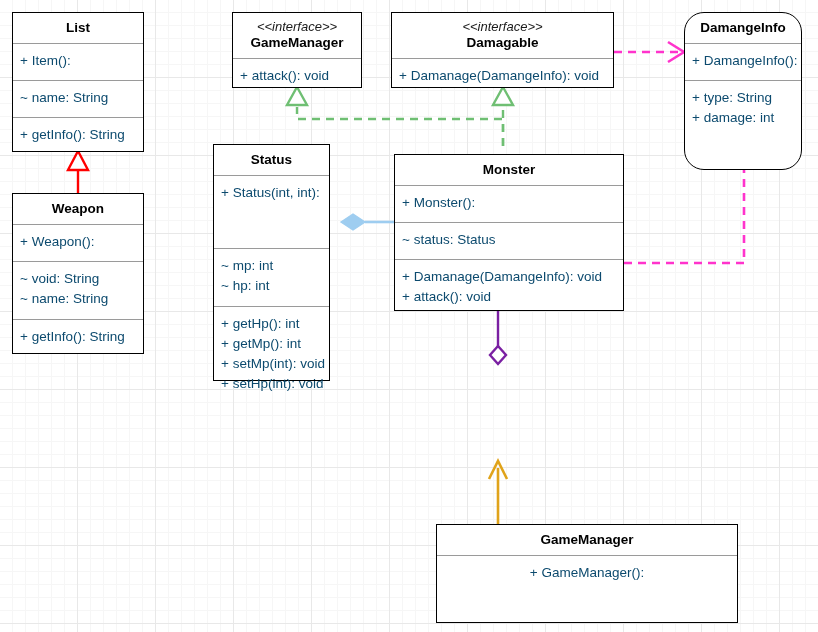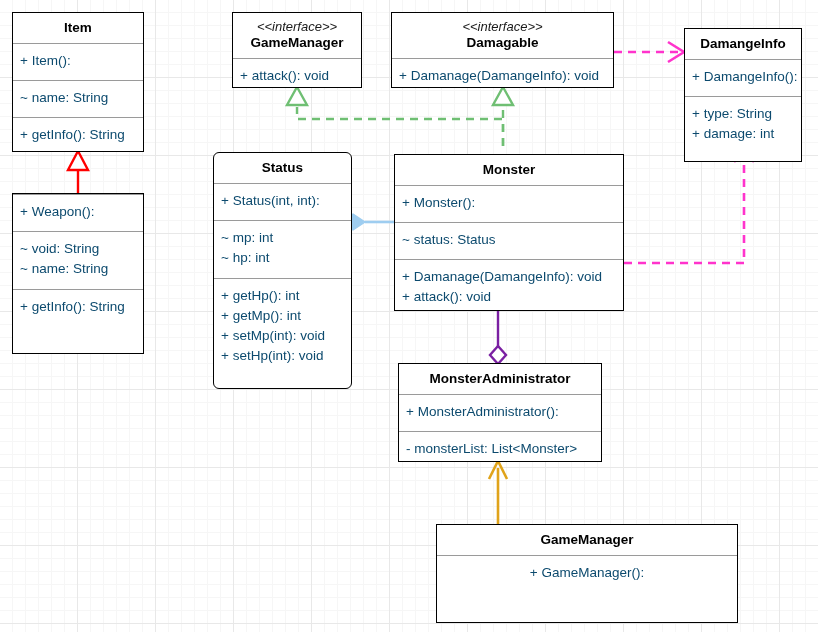--- a/index.html
+++ b/index.html
@@ -114,34 +114,37 @@
     </g>
 
     <g>
       <line x1="498" y1="524" x2="498" y2="468" stroke="#e0a31a" stroke-width="2.6"></line>
       <path d="M 489 479 L 498 461 L 507 479" fill="none" stroke="#e0a31a" stroke-width="2.6" stroke-linejoin="miter"></path>
     </g>
   </svg>
 
   <div class="uml-class" style="left:12px; top:12px; width:132px; height:140px;">
     <div class="cls-title">
-      <span class="nm">Item</span>
+      <span class="nm">List</span>
     </div>
     <div class="compartment" style="height:37px;">
       <div class="member">+ Item():</div>
     </div>
     <div class="compartment" style="height:37px;">
       <div class="member">~ name: String</div>
     </div>
     <div class="compartment" style="height:37px;">
       <div class="member">+ getInfo(): String</div>
     </div>
   </div>
 
   <div class="uml-class" style="left:12px; top:193px; width:132px; height:161px;">
+    <div class="cls-title">
+      <span class="nm">Weapon</span>
+    </div>
     <div class="compartment" style="height:37px;">
       <div class="member">+ Weapon():</div>
     </div>
     <div class="compartment" style="height:58px;">
       <div class="member">~ void: String</div>
       <div class="member">~ name: String</div>
     </div>
     <div class="compartment" style="height:36px;">
       <div class="member">+ getInfo(): String</div>
     </div>
@@ -160,41 +163,41 @@
   <div class="uml-class" style="left:391px; top:12px; width:223px; height:76px;">
     <div class="cls-title" style="padding-top:5px;">
       <span class="stereo">&lt;&lt;interface&gt;&gt;</span>
       <span class="nm">Damagable</span>
     </div>
     <div class="compartment" style="height:33px;">
       <div class="member">+ Damanage(DamangeInfo): void</div>
     </div>
   </div>
 
-  <div class="uml-class" style="left:684px; top:28px; width:118px; height:134px;">
+  <div class="uml-class" style="left:684px; top:12px; width:118px; height:158px;border-radius:20px;">
     <div class="cls-title">
       <span class="nm">DamangeInfo</span>
     </div>
     <div class="compartment" style="height:37px;">
       <div class="member">+ DamangeInfo():</div>
     </div>
     <div class="compartment" style="height:56px;">
       <div class="member">+ type: String</div>
       <div class="member">+ damage: int</div>
     </div>
   </div>
 
-  <div class="uml-class" style="left:213px; top:152px; width:139px; height:237px;border-radius:6px;">
+  <div class="uml-class" style="left:213px; top:144px; width:117px; height:237px;">
     <div class="cls-title">
       <span class="nm">Status</span>
     </div>
     <div class="compartment" style="height:37px;">
       <div class="member">+ Status(int, int):</div>
     </div>
-    <div class="compartment" style="height:58px;">
+    <div class="compartment" style="height:58px;margin-top:36px;">
       <div class="member">~ mp: int</div>
       <div class="member">~ hp: int</div>
     </div>
     <div class="compartment" style="height:111px;">
       <div class="member">+ getHp(): int</div>
       <div class="member">+ getMp(): int</div>
       <div class="member">+ setMp(int): void</div>
       <div class="member">+ setHp(int): void</div>
     </div>
   </div>
@@ -208,31 +211,20 @@
     </div>
     <div class="compartment" style="height:37px;">
       <div class="member">~ status: Status</div>
     </div>
     <div class="compartment" style="height:53px;">
       <div class="member">+ Damanage(DamangeInfo): void</div>
       <div class="member">+ attack(): void</div>
     </div>
   </div>
 
-  <div class="uml-class" style="left:398px; top:363px; width:204px; height:99px;">
-    <div class="cls-title">
-      <span class="nm">MonsterAdministrator</span>
-    </div>
-    <div class="compartment" style="height:37px;">
-      <div class="member">+ MonsterAdministrator():</div>
-    </div>
-    <div class="compartment" style="height:34px;">
-      <div class="member">- monsterList: List&lt;Monster&gt;</div>
-    </div>
-  </div>
 
   <div class="uml-class" style="left:392px; top:524px; width:302px; height:99px;margin-left:44px;">
     <div class="cls-title">
       <span class="nm">GameManager</span>
     </div>
     <div class="compartment" style="height:37px;text-align:center;">
       <div class="member">+ GameManager():</div>
     </div>
   </div>
 

